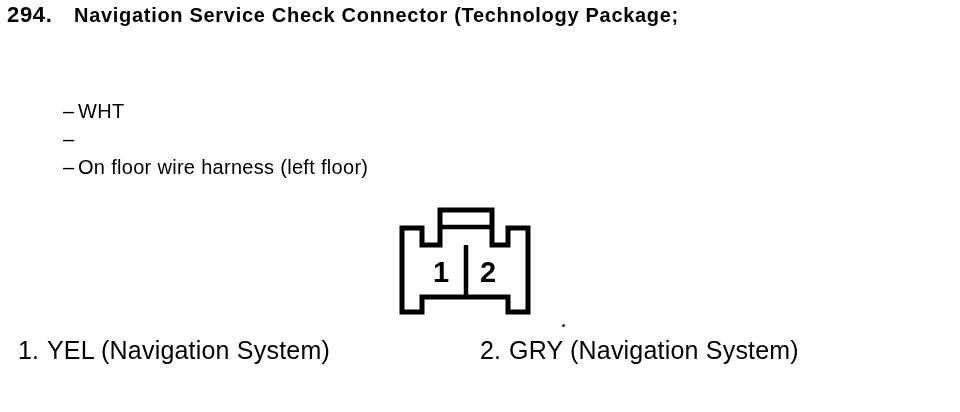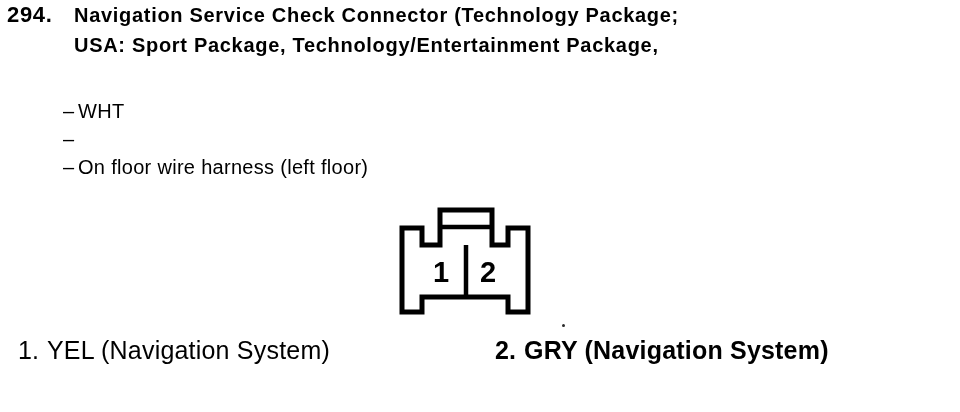--- a/index.html
+++ b/index.html
@@ -73,21 +73,21 @@
   
   .legend-item {
     position: absolute;
     top: 336px;
     font-size: 25px;
     line-height: 28px;
     letter-spacing: 0.2px;
     white-space: nowrap;
   }
   .legend-item-1 { left: 18px; }
-  .legend-item-2 { left: 495px; font-weight: bold; }
+  .legend-item-2 { left: 480px; }
   .legend-num {
     display: inline-block;
     min-width: 29px;
   }
 
   
   .speck {
     position: absolute;
     left: 562px;
     top: 324px;
@@ -98,21 +98,20 @@
   }
 </style>
 </head>
 <body>
 
 <div class="page">
 
   <div class="item-number">294.</div>
   <div class="item-title">
     <div>Navigation Service Check Connector (Technology Package;</div>
-    <div>USA: Sport Package, Technology/Entertainment Package,</div>
   </div>
 
   <div class="detail-list">
     <div class="detail-item">
       <span class="detail-dash">–</span>
       <span>WHT</span>
     </div>
     <div class="detail-item">
       <span class="detail-dash">–</span>
     </div>

